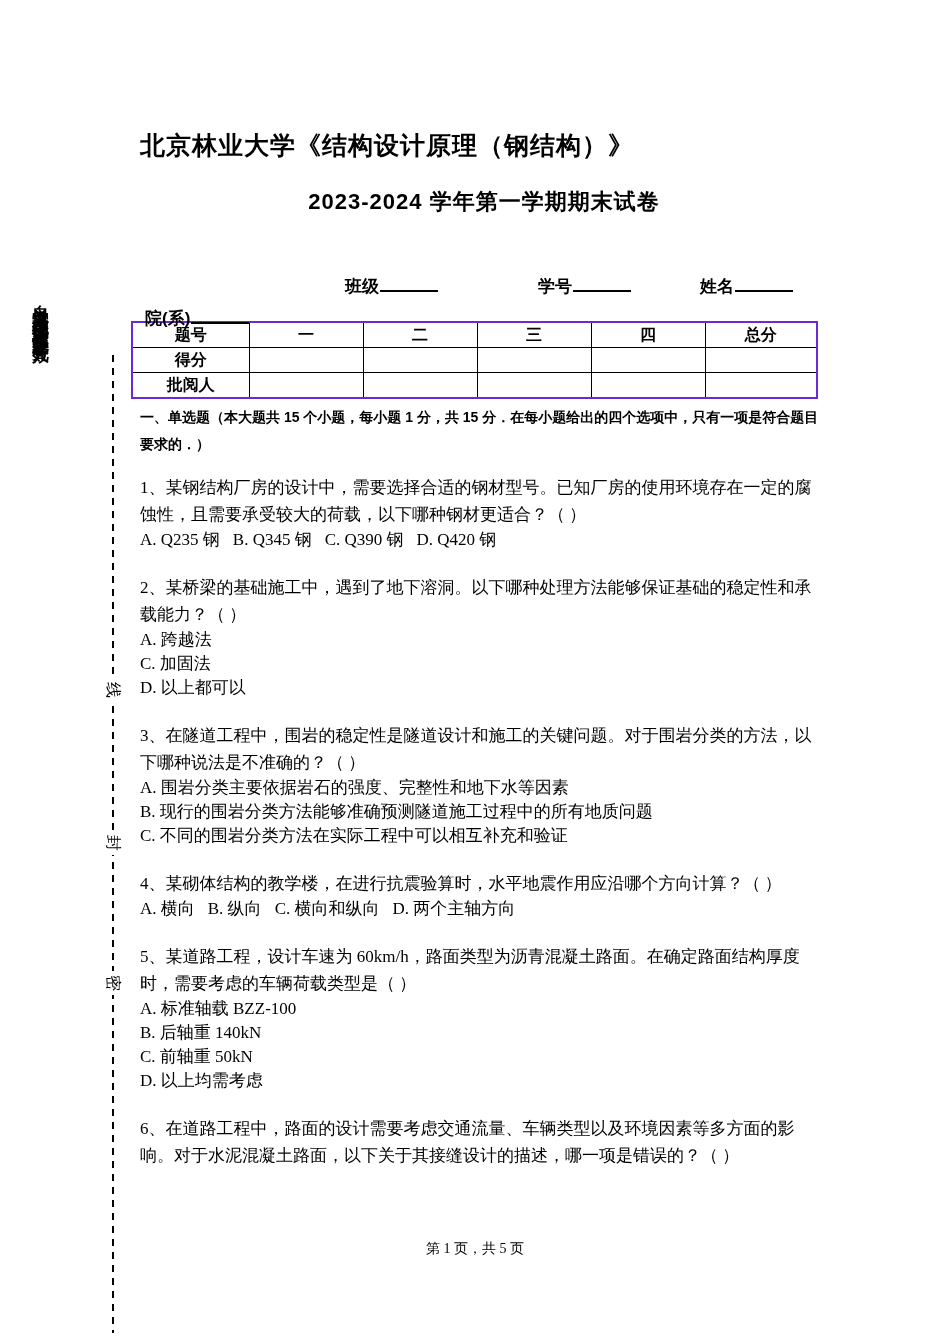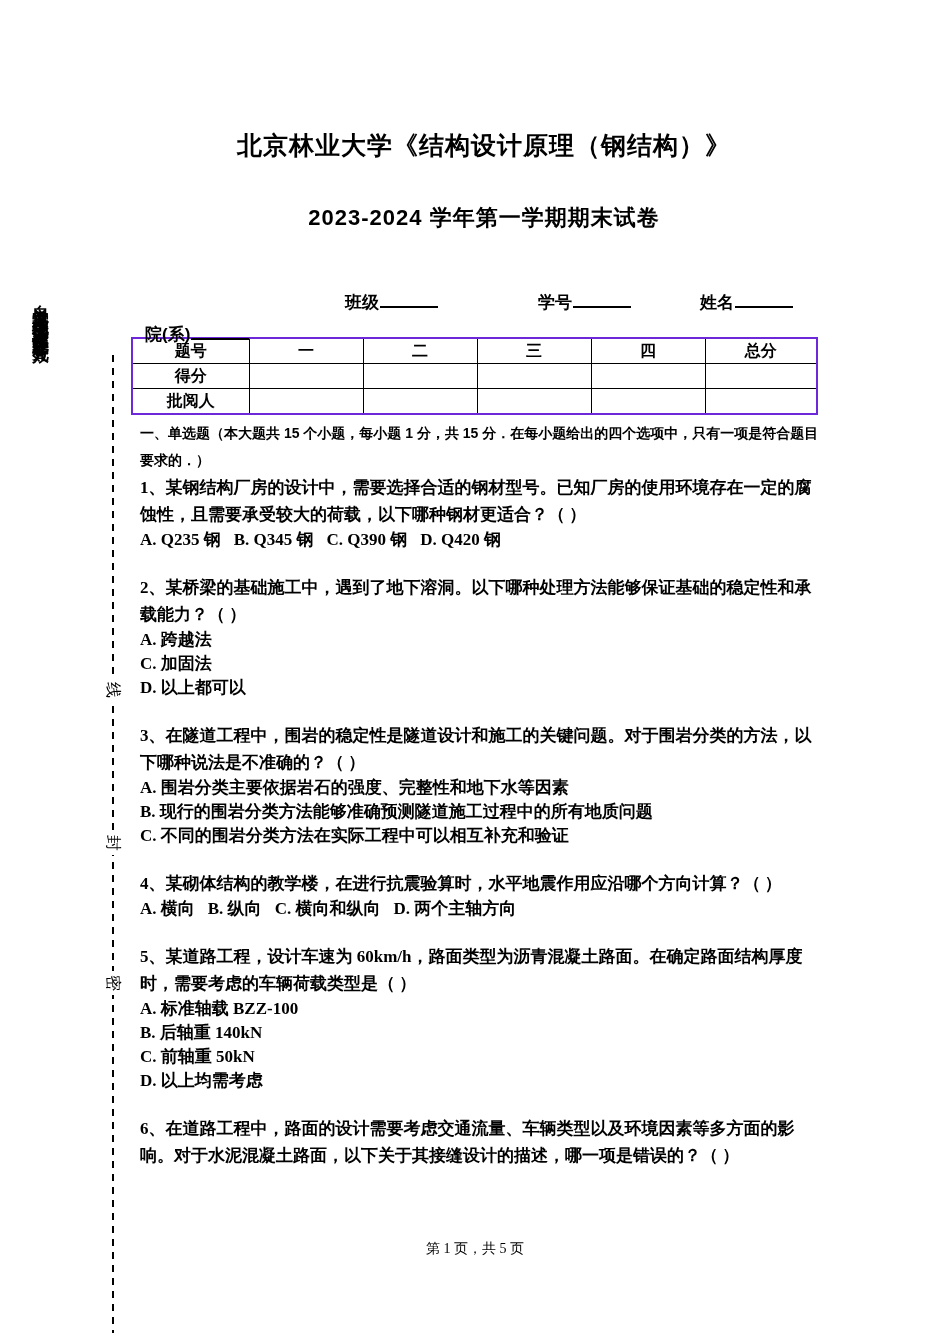--- a/index.html
+++ b/index.html
@@ -31,26 +31,26 @@
     text-align:center;background:#fff;z-index:2;
     transform:rotate(90deg);
     font-family:"Liberation Serif","DejaVu Serif",serif;
     font-size:16px;color:#000;
   }
 
   
   .content{position:absolute;left:140px;top:0;width:688px;}
 
   .title{
-    margin-top:128px;text-align:center;
+    margin-top:128px;
     font-family:"Liberation Sans","DejaVu Sans",sans-serif;
     font-weight:700;font-size:25px;line-height:34px;letter-spacing:1px;
   }
   .subtitle{
-    margin-top:40px;text-align:center;
+    margin-top:24px;text-align:center;
     font-family:"Liberation Sans","DejaVu Sans",sans-serif;
     font-weight:700;font-size:22px;line-height:32px;letter-spacing:1px;
   }
 
   .form-row{position:relative;margin-top:56px;height:24px;}
   .field{position:absolute;top:0;white-space:nowrap;}
   .f0{left:5px;margin-top:32px;} .f1{left:205px;} .f2{left:398px;} .f3{left:560px;}
   .flabel{
     font-family:"Liberation Sans","DejaVu Sans",sans-serif;
     font-weight:700;font-size:17px;
@@ -71,21 +71,21 @@
     font-weight:700;font-size:16px;
   }
   .score-table{border:2px solid #6d28d9;}
 
   .section-heading{
     margin-top:5px;
     font-family:Liberation Sans, sans-serif;
     font-weight:700;font-size:14px;line-height:27px;
   }
 
-  .question{margin-top:0;margin-bottom:22px;font-size:17px;font-weight:bold;}
+  .question{margin-top:16px;margin-bottom:22px;font-size:17px;}
   .question:first-of-type{margin-top:2px;}
   .stem{line-height:27px;}
   .options-block div{line-height:24px;}
   .options-inline{line-height:24px;}
   .options-inline span{margin-right:13px;}
   .options-inline span:last-child{margin-right:0;}
 
   .footer{
     position:absolute;left:0;right:0;top:1240px;
     text-align:center;font-size:14px;

